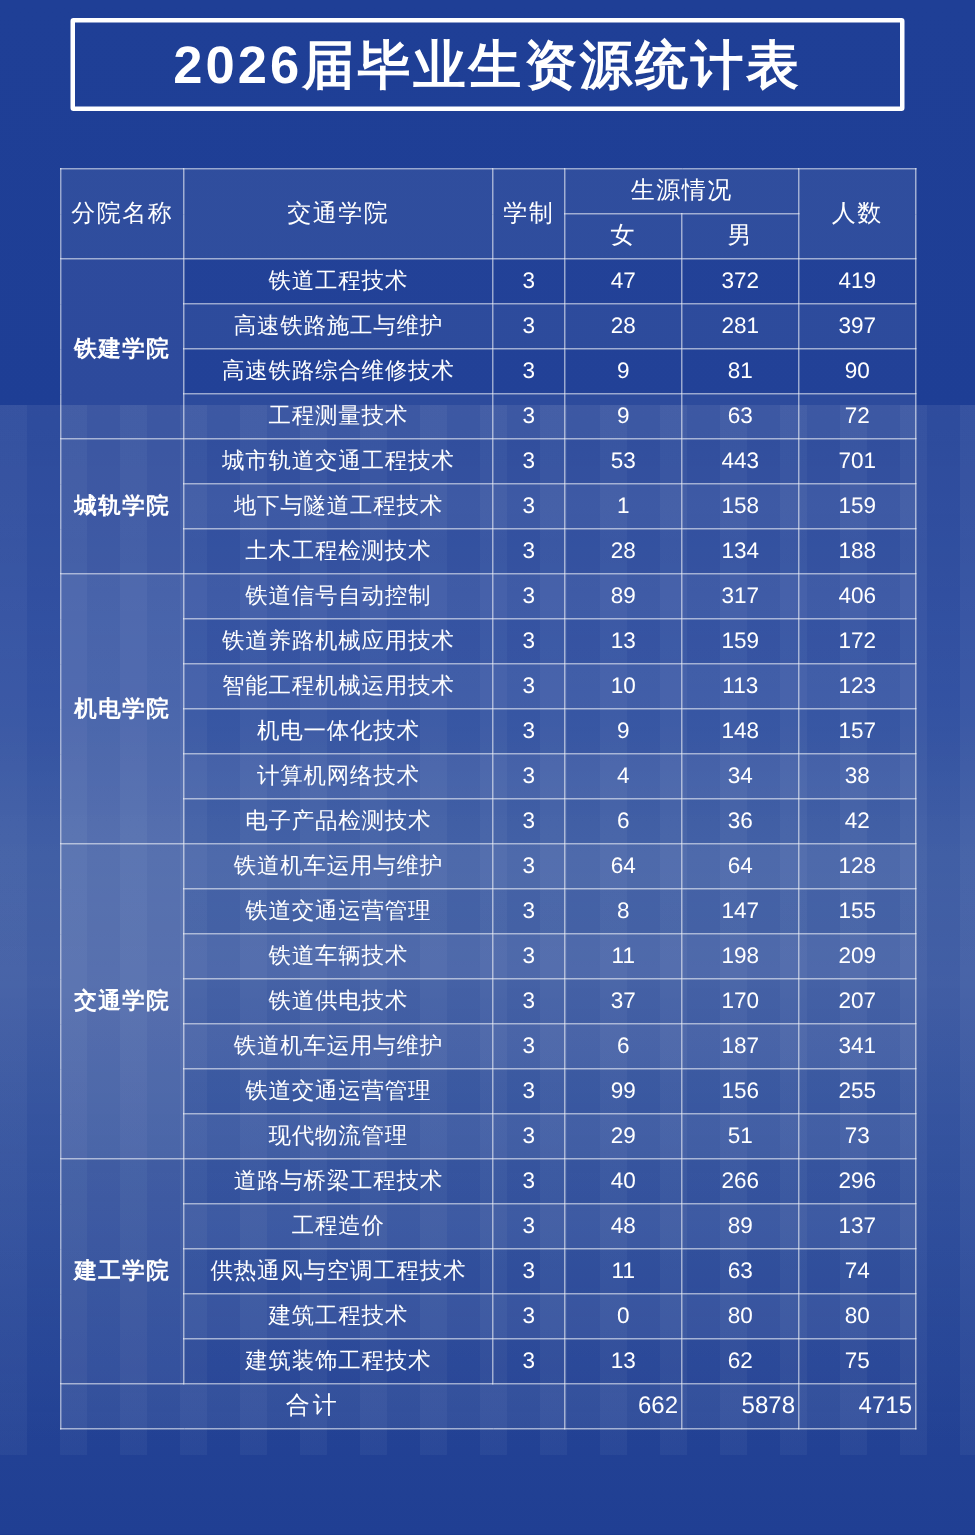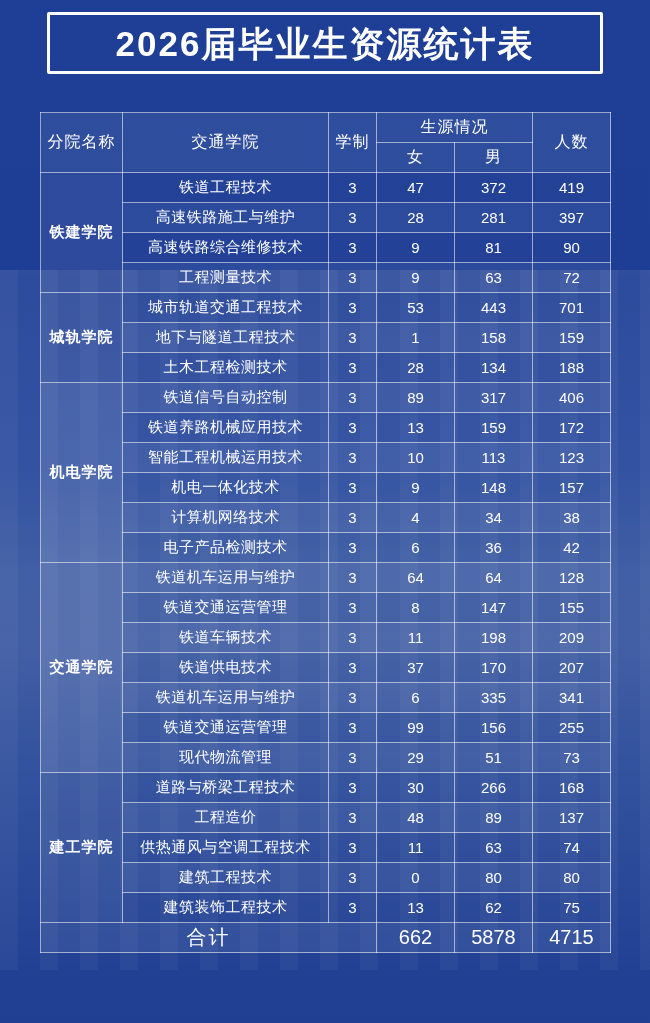--- a/index.html
+++ b/index.html
@@ -102,25 +102,26 @@
     background: rgba(255,255,255,0.05);
   }
   td.major {
     font-size: 15px;
     letter-spacing: 0.5px;
   }
   td.num {
     font-size: 15px;
   }
   tr.total-row td {
-    font-size: 20px;
+    font-size: 16px;
     letter-spacing: 2px;
   }
   tr.total-row td.num {
     letter-spacing: 0;
+    text-align: right;
   }
   .zebra-a { background: rgba(255,255,255,0.02); }
   .zebra-b { background: rgba(255,255,255,0.07); }
 </style>
 </head>
 <body>
 
 <div class="page">
   <div class="bg-photo"></div>
 
@@ -276,21 +277,21 @@
           <td class="major">铁道供电技术</td>
           <td class="num">3</td>
           <td class="num">37</td>
           <td class="num">170</td>
           <td class="num">207</td>
         </tr>
         <tr class="zebra-b">
           <td class="major">铁道机车运用与维护</td>
           <td class="num">3</td>
           <td class="num">6</td>
-          <td class="num">335</td>
+          <td class="num">187</td>
           <td class="num">341</td>
         </tr>
         <tr class="zebra-a">
           <td class="major">铁道交通运营管理</td>
           <td class="num">3</td>
           <td class="num">99</td>
           <td class="num">156</td>
           <td class="num">255</td>
         </tr>
         <tr class="zebra-b">
@@ -298,23 +299,23 @@
           <td class="num">3</td>
           <td class="num">29</td>
           <td class="num">51</td>
           <td class="num">73</td>
         </tr>
 
         <tr class="zebra-a">
           <td class="dept" rowspan="5">建工学院</td>
           <td class="major">道路与桥梁工程技术</td>
           <td class="num">3</td>
-          <td class="num">30</td>
+          <td class="num">40</td>
           <td class="num">266</td>
-          <td class="num">168</td>
+          <td class="num">296</td>
         </tr>
         <tr class="zebra-b">
           <td class="major">工程造价</td>
           <td class="num">3</td>
           <td class="num">48</td>
           <td class="num">89</td>
           <td class="num">137</td>
         </tr>
         <tr class="zebra-a">
           <td class="major">供热通风与空调工程技术</td>

